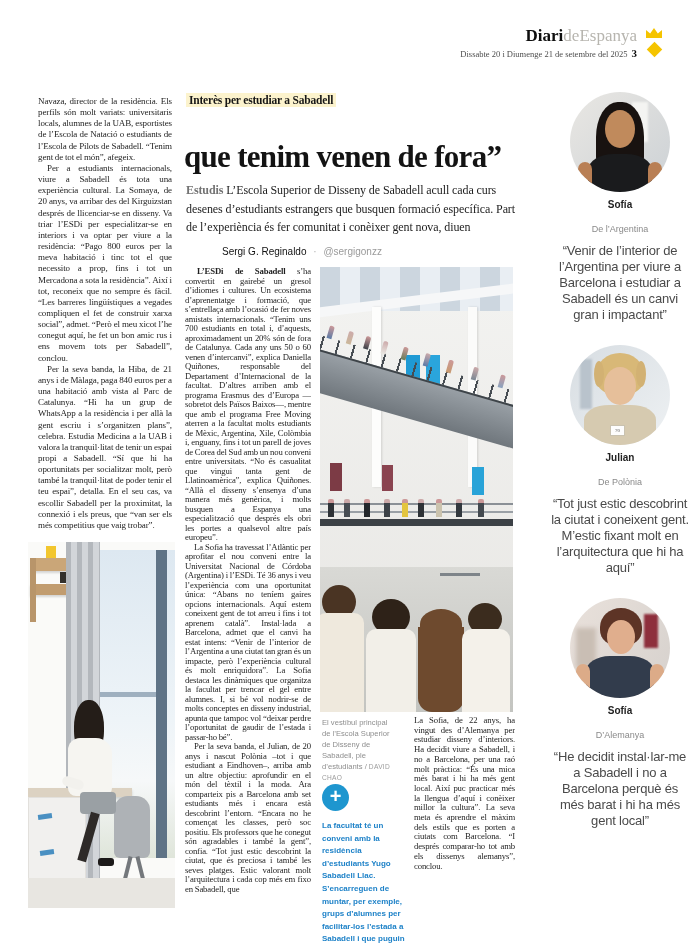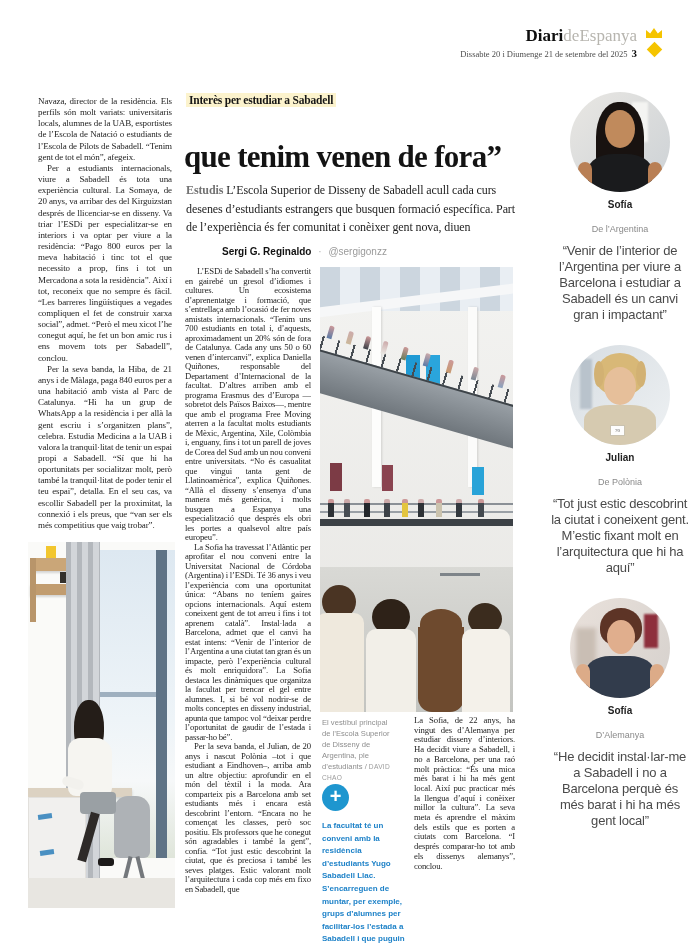--- a/index.html
+++ b/index.html
@@ -20,36 +20,36 @@
   
   .kicker{position:absolute;font-weight:bold;font-size:11.5px;letter-spacing:-0.2px;
           background:#fcf3cd;padding:1px 3px;color:#171717;}
   
   .headline{position:absolute;left:184px;top:106px;width:340px;font-weight:bold;
             font-size:31px;line-height:34px;letter-spacing:-0.7px;color:#131313;}
   .lede{position:absolute;left:186px;top:181px;width:334px;font-size:12px;line-height:18.5px;
         letter-spacing:-0.1px;color:#1d1d1d;}
   .lede .label{font-weight:bold;color:#737373;}
   .byline{position:absolute;left:186px;top:246px;font-family:"Liberation Sans",sans-serif;font-size:10px;}
-  .byline .author{font-weight:bold;color:#111;padding-left:36px;}
+  .byline .author{font-weight:normal;color:#111;padding-left:36px;}
   .byline .sep{color:#b0b0b0;margin:0 4px;}
   .byline .handle{color:#9a9a9a;}
   
   .bodycol{position:absolute;text-align:justify;color:#1e1e1e;overflow:hidden;
            hyphens:auto;-webkit-hyphens:auto;}
   .bodycol p{margin:0;}
   .bodycol p + p{text-indent:9px;}
   #col1{left:38px;top:96px;width:134px;height:440px;font-size:9px;line-height:11.15px;
         letter-spacing:-0.12px;word-spacing:-0.3px;}
   #col2{left:185px;top:267px;width:126px;height:675px;font-size:8.7px;line-height:9.5px;
         letter-spacing:-0.14px;word-spacing:-0.25px;}
   #col2 .paras p{text-indent:9px;}
   #col3{left:414px;top:716px;width:101px;height:226px;font-size:8.7px;line-height:9.7px;
         letter-spacing:-0.14px;word-spacing:-0.25px;}
-  .leadin{font-weight:normal;padding-left:12px;}
+  .leadin{font-weight:bold;padding-left:12px;}
   
   .caption{position:absolute;left:322px;top:717px;width:74px;font-family:"Liberation Sans",sans-serif;
            font-size:7.6px;line-height:11px;color:#8e8e8e;}
   .caption .credit{color:#9b9b9b;font-size:6.6px;letter-spacing:0.3px;}
   .plus-circle{position:absolute;left:322px;top:784px;width:27px;height:27px;border-radius:50%;
                background:#1e96cf;color:#fff;font-family:"Liberation Sans",sans-serif;
                font-size:20px;line-height:25px;text-align:center;font-weight:bold;}
   .highlight-note{position:absolute;left:322px;top:820px;width:84px;font-family:"Liberation Sans",sans-serif;
                   font-weight:bold;font-size:8px;line-height:12.6px;color:#1e82c8;}
   
@@ -159,21 +159,21 @@
     <div style="left:-4px;top:346px;width:48px;height:99px;border-radius:10px 10px 0 0;background:#efe9dd;"></div>
     <div style="left:52px;top:332px;width:38px;height:36px;border-radius:50%;background:#2e2218;"></div>
     <div style="left:46px;top:362px;width:50px;height:83px;border-radius:10px 10px 0 0;background:#f2efe8;"></div>
     <div style="left:100px;top:342px;width:42px;height:30px;border-radius:50% 50% 0 0;background:#6e4a2e;"></div>
     <div style="left:98px;top:360px;width:46px;height:85px;border-radius:0 0 14px 14px;background:#6e4a2e;"></div>
     <div style="left:148px;top:336px;width:34px;height:32px;border-radius:50%;background:#3b2c1e;"></div>
     <div style="left:142px;top:362px;width:48px;height:83px;border-radius:10px 10px 0 0;background:#f4f1ea;"></div>
   </div>
 
   <div class="caption">
-    <span>El vestíbul principal de l’Escola Superior de Disseny de Argentina, ple d’estudiants / </span><span class="credit">DAVID CHAO</span>
+    <span>El vestíbul principal de l’Escola Superior de Disseny de Sabadell, ple d’estudiants / </span><span class="credit">DAVID CHAO</span>
   </div>
 
   <div class="plus-circle">+</div>
   <div class="highlight-note">La facultat té un conveni amb la residència d’estudiants Yugo Sabadell Llac. S’encarreguen de muntar, per exemple, grups d’alumnes per facilitar-los l’estada a Sabadell i que puguin construir comunitat.</div>
 
   <div id="bedroom" class="photo">
     <div style="left:4px;top:16px;width:56px;height:13px;background:#caa678;box-shadow:0 2px 2px rgba(0,0,0,.15);"></div>
     <div style="left:2px;top:42px;width:62px;height:11px;background:#c19c6f;box-shadow:0 2px 2px rgba(0,0,0,.15);"></div>
     <div style="left:2px;top:16px;width:6px;height:64px;background:#b8956a;"></div>
     <div style="left:18px;top:4px;width:10px;height:12px;background:#f2c62e;"></div>

